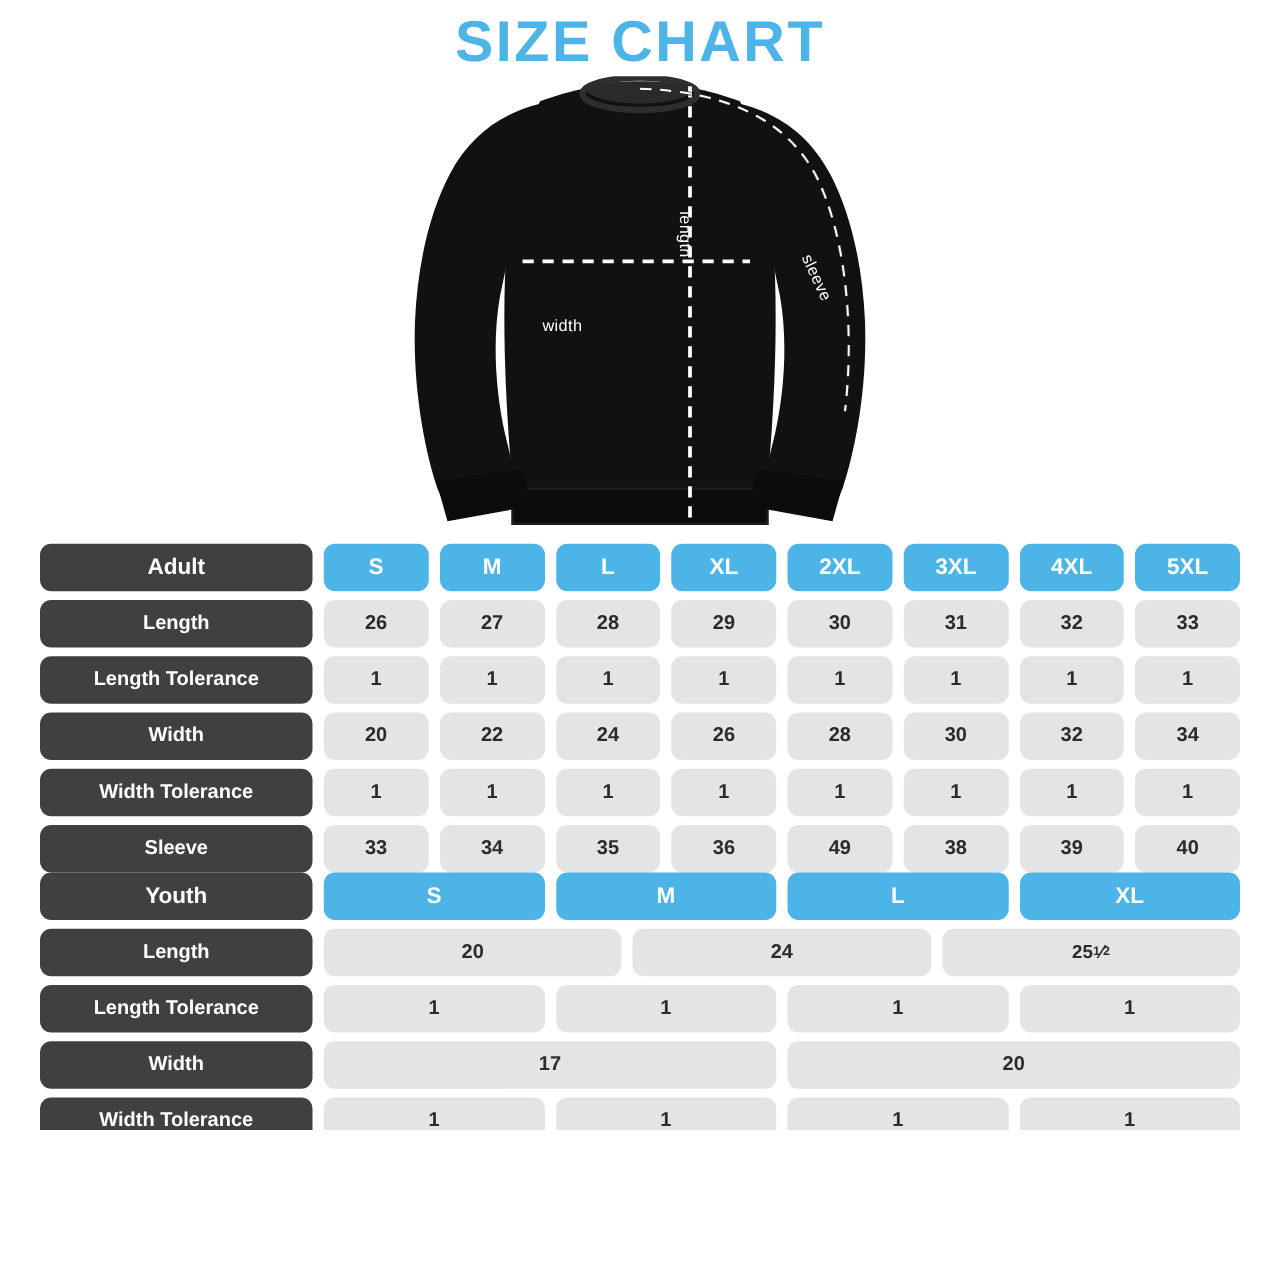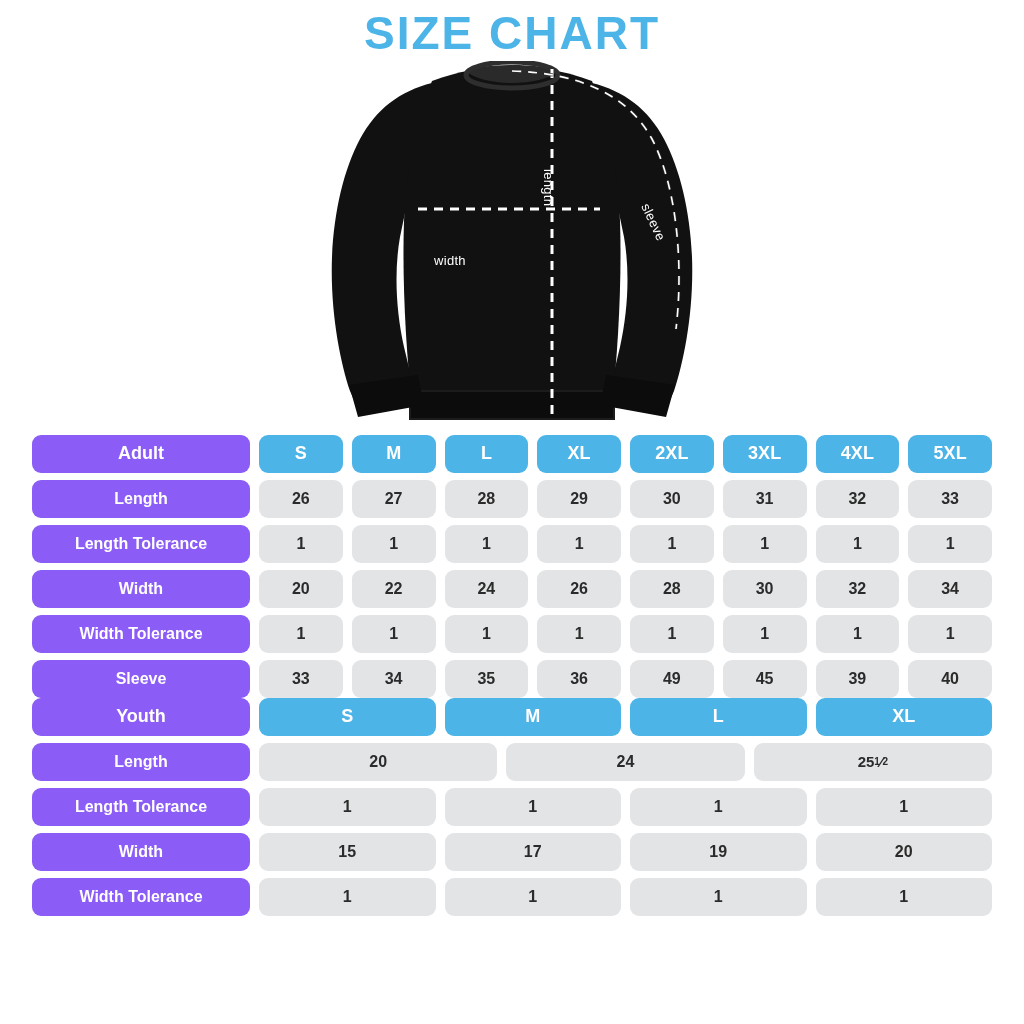--- a/index.html
+++ b/index.html
@@ -4,21 +4,21 @@
 <style>
   * { box-sizing: border-box; }
   html, body {
     margin: 0; padding: 0;
     width: 1024px; height: 1024px;
     background: #ffffff;
     font-family: "Liberation Sans", sans-serif;
   }
   #page {
     position: relative;
-    width: 1024px; height: 1024px;
+    width: 1024px; height: 904px;
     overflow: hidden;
     background: #ffffff;
   }
 
   
   .title {
     text-align: center;
     font-size: 46px;
     font-weight: bold;
     letter-spacing: 2px;
@@ -78,21 +78,21 @@
     height: 38px;
     font-size: 16px;
     font-weight: bold;
     color: #2b2b2b;
     background: #e3e4e6;
     font-family: "Liberation Sans", sans-serif;
   }
   .rowlabel {
     width: 218px;
     flex: 0 0 218px;
-    background: #8b5cf6;
+    background: #404040;
     color: #ffffff;
     font-size: 16px;
     font-weight: bold;
   }
   .rowlabel.small { font-size: 16px; }
   .hdr { background: #4db4e7; color: #ffffff; }
   .datacell { flex: 1 1 0; }
   .hdr-main { font-size: 18px; }
 
   .frac { font-size: 15px; }
@@ -207,21 +207,21 @@
       <div class="cell datacell">1</div>
     </div>
 
     <div class="row">
       <div class="cell rowlabel">Sleeve</div>
       <div class="cell datacell">33</div>
       <div class="cell datacell">34</div>
       <div class="cell datacell">35</div>
       <div class="cell datacell">36</div>
       <div class="cell datacell">49</div>
-      <div class="cell datacell">45</div>
+      <div class="cell datacell">38</div>
       <div class="cell datacell">39</div>
       <div class="cell datacell">40</div>
     </div>
   </div>
 
   <div class="table youth">
     <div class="row">
       <div class="cell rowlabel hdr-main">Youth</div>
       <div class="cell hdr datacell hdr-main">S</div>
       <div class="cell hdr datacell hdr-main">M</div>
@@ -239,23 +239,21 @@
     <div class="row">
       <div class="cell rowlabel small">Length Tolerance</div>
       <div class="cell datacell">1</div>
       <div class="cell datacell">1</div>
       <div class="cell datacell">1</div>
       <div class="cell datacell">1</div>
     </div>
 
     <div class="row">
       <div class="cell rowlabel">Width</div>
-      <div class="cell datacell">15</div>
       <div class="cell datacell">17</div>
-      <div class="cell datacell">19</div>
       <div class="cell datacell">20</div>
     </div>
 
     <div class="row">
       <div class="cell rowlabel small">Width Tolerance</div>
       <div class="cell datacell">1</div>
       <div class="cell datacell">1</div>
       <div class="cell datacell">1</div>
       <div class="cell datacell">1</div>
     </div>

